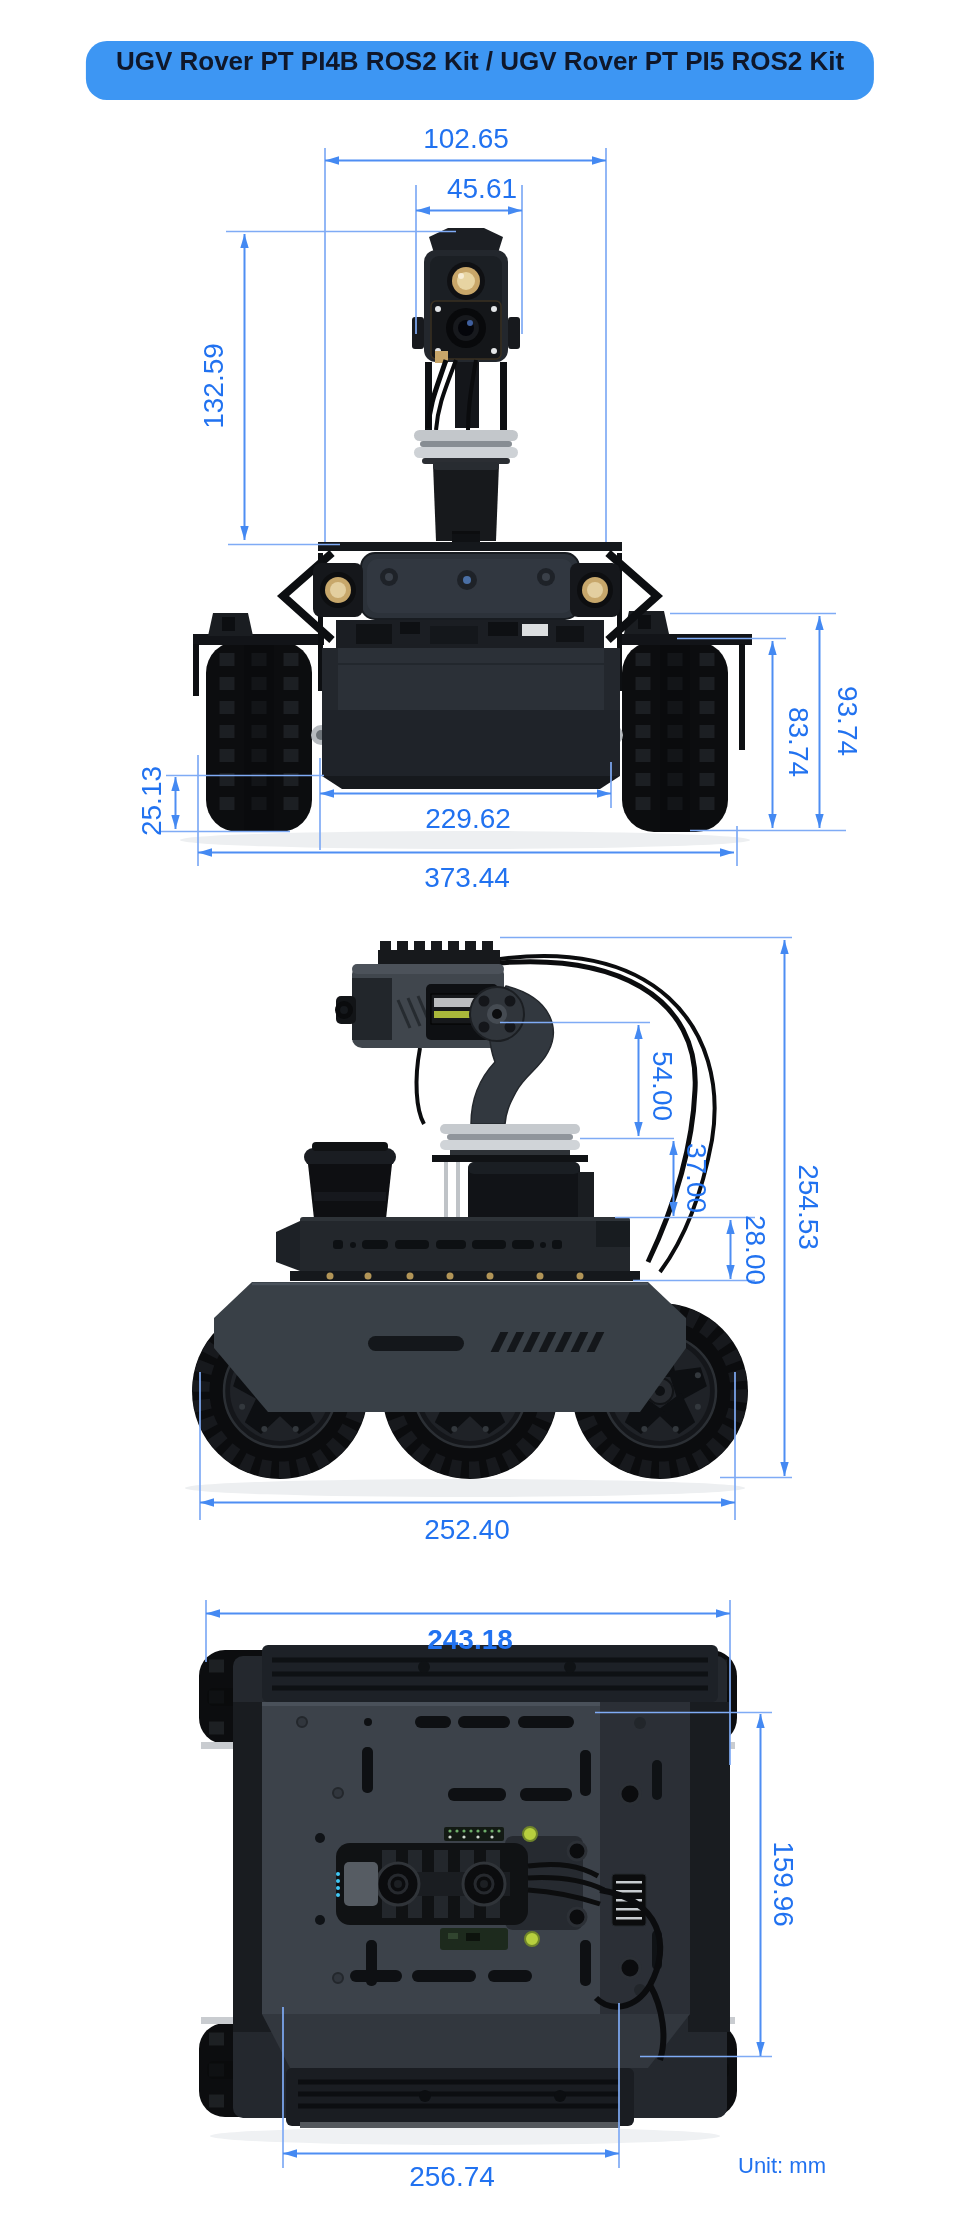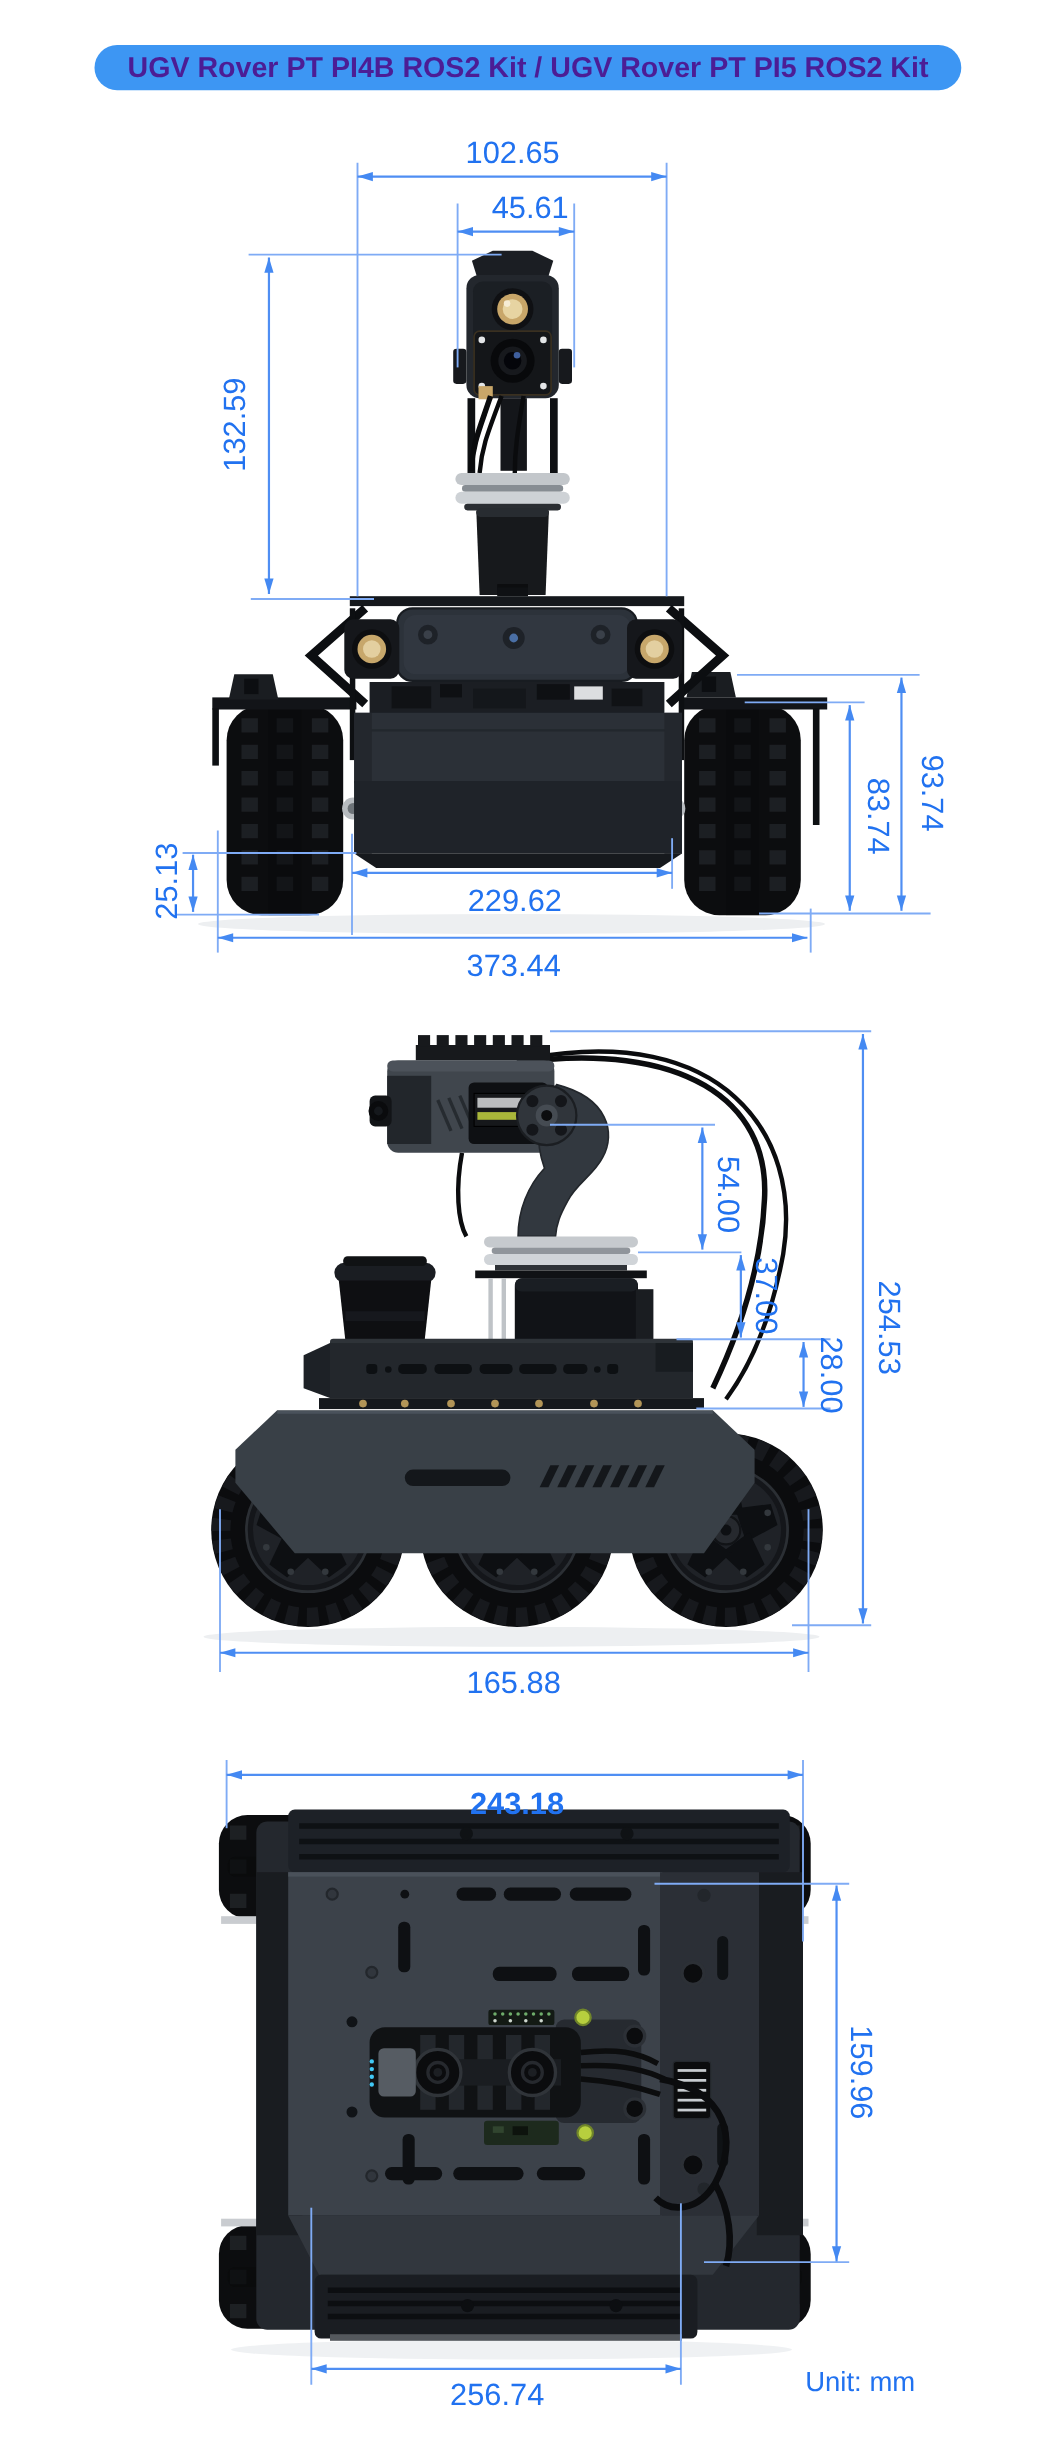--- a/index.html
+++ b/index.html
@@ -1,26 +1,26 @@
 <!DOCTYPE html>
 <html><head>
 <meta charset="utf-8">
 <style>
   html,body{margin:0;padding:0;background:#ffffff;}
   .canvas{position:relative;width:960px;height:2226px;background:#ffffff;overflow:hidden;
           font-family:"Liberation Sans",sans-serif;}
   #scene{position:absolute;left:0;top:0;width:960px;height:2226px;}
   .title-pill{position:absolute;top:41px;left:50%;transform:translateX(-50%);
-      background:#3d96f3;color:#4c1d95;font-size:26px;font-weight:bold;
-      height:41px;line-height:41px;padding:0 30px;border-radius:21px;white-space:nowrap;}
+      background:#3d96f3;color:#0f172a;font-size:26px;font-weight:bold;
+      height:59px;line-height:41px;padding:0 30px;border-radius:21px;white-space:nowrap;}
   .dim-label{position:absolute;color:#2172f0;font-size:28px;white-space:nowrap;
       transform:translate(-50%,-50%);}
   .dim-label.cw{transform:translate(-50%,-50%) rotate(90deg);}
   .dim-label.ccw{transform:translate(-50%,-50%) rotate(-90deg);}
-  .unit-note{position:absolute;color:#2172f0;font-size:25px;white-space:nowrap;
+  .unit-note{position:absolute;color:#2172f0;font-size:22px;white-space:nowrap;
       transform:translate(-50%,-50%);}
 </style>
 </head>
 <body>
 
 <div class="canvas">
 
   <svg id="scene" viewBox="0 0 960 2226">
     <defs>
       <marker id="arr" markerUnits="userSpaceOnUse" markerWidth="18" markerHeight="11" refX="16" refY="5" orient="auto-start-reverse">
@@ -447,20 +447,20 @@
   <div class="dim-label cw" style="left:847px;top:721px;">93.74</div>
   <div class="dim-label cw" style="left:798px;top:742px;">83.74</div>
   <div class="dim-label ccw" style="left:152px;top:801px;">25.13</div>
   <div class="dim-label" style="left:468px;top:819px;">229.62</div>
   <div class="dim-label" style="left:467px;top:878px;">373.44</div>
 
   <div class="dim-label cw" style="left:662px;top:1086px;">54.00</div>
   <div class="dim-label cw" style="left:696px;top:1178px;">37.00</div>
   <div class="dim-label cw" style="left:755px;top:1250px;">28.00</div>
   <div class="dim-label cw" style="left:808px;top:1207px;">254.53</div>
-  <div class="dim-label" style="left:467px;top:1530px;">165.88</div>
+  <div class="dim-label" style="left:467px;top:1530px;">252.40</div>
 
   <div class="dim-label" style="left:470px;top:1640px;font-weight:bold;">243.18</div>
   <div class="dim-label cw" style="left:783px;top:1884px;">159.96</div>
   <div class="dim-label" style="left:452px;top:2177px;">256.74</div>
 
   <div class="unit-note" style="left:782px;top:2166px;">Unit: mm</div>
 </div>
 
 </body></html>

